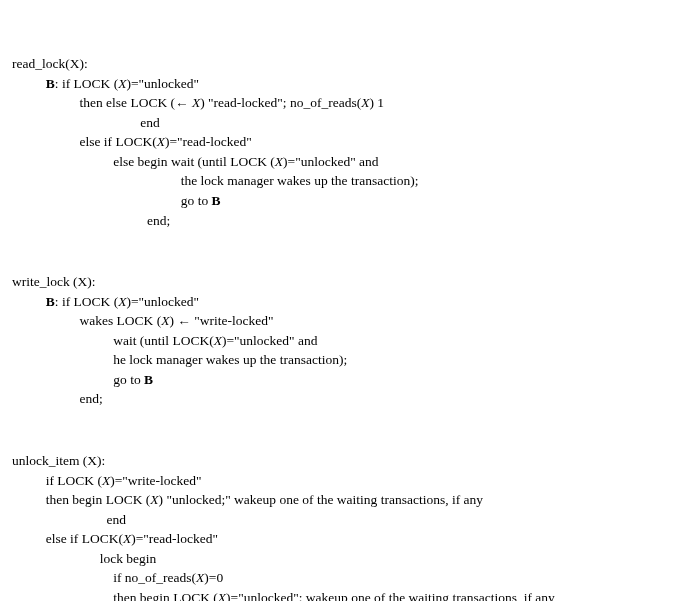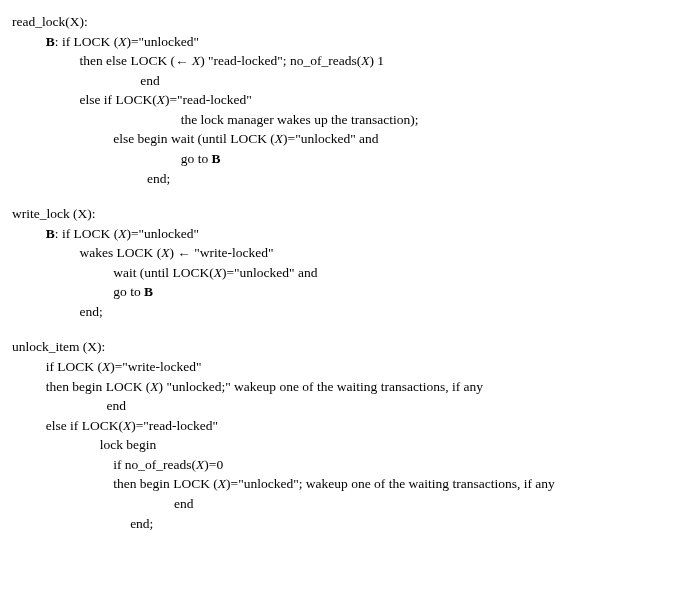--- a/index.html
+++ b/index.html
@@ -9,42 +9,43 @@
       font-family: "Times New Roman", Times, serif;
       font-size: 13.5px;
       color: #000000;
       line-height: 1.45;
       width: 682px;
       box-sizing: border-box;
     }
     .ln { white-space: pre; }
     .b { font-weight: bold; }
     .i { font-style: italic; }
-    .block { margin-bottom: 16px; }
+    .block { margin-bottom: 16px; margin-top: 42px; }
   </style>
 </head>
 <body>
 
 <div class="block">
 <div class="ln"><span>read_lock(X):</span></div>
 <div class="ln">          <span class="b">B</span><span>: if LOCK (</span><span class="i">X</span><span>)="unlocked"</span></div>
 <div class="ln">                    <span>then else LOCK (← </span><span class="i">X</span><span>) "read-locked"; no_of_reads(</span><span class="i">X</span><span>) 1</span></div>
 <div class="ln">                                      <span>end</span></div>
 <div class="ln">                    <span>else if LOCK(</span><span class="i">X</span><span>)="read-locked"</span></div>
+<div class="ln">                              <span>else begin wait (until LOCK (</span><span class="i">X</span><span>)="unlocked" and</span></div>
 <div class="ln">                                                  <span>the lock manager wakes up the transaction);</span></div>
-<div class="ln">                              <span>else begin wait (until LOCK (</span><span class="i">X</span><span>)="unlocked" and</span></div>
 <div class="ln">                                                  <span>go to </span><span class="b">B</span></div>
 <div class="ln">                                        <span>end;</span></div>
 </div>
 
 <div class="block">
 <div class="ln"><span>write_lock (X):</span></div>
 <div class="ln">          <span class="b">B</span><span>: if LOCK (</span><span class="i">X</span><span>)="unlocked"</span></div>
 <div class="ln">                    <span>wakes LOCK (</span><span class="i">X</span><span>) ← "write-locked"</span></div>
 <div class="ln">                              <span>wait (until LOCK(</span><span class="i">X</span><span>)="unlocked" and</span></div>
+<div class="ln">                              <span>he lock manager wakes up the transaction);</span></div>
 <div class="ln">                              <span>go to </span><span class="b">B</span></div>
 <div class="ln">                    <span>end;</span></div>
 </div>
 
 <div class="block">
 <div class="ln"><span>unlock_item (X):</span></div>
 <div class="ln">          <span>if LOCK (</span><span class="i">X</span><span>)="write-locked"</span></div>
 <div class="ln">          <span>then begin LOCK (</span><span class="i">X</span><span>) "unlocked;" wakeup one of the waiting transactions, if any</span></div>
 <div class="ln">                            <span>end</span></div>
 <div class="ln">          <span>else if LOCK(</span><span class="i">X</span><span>)="read-locked"</span></div>

